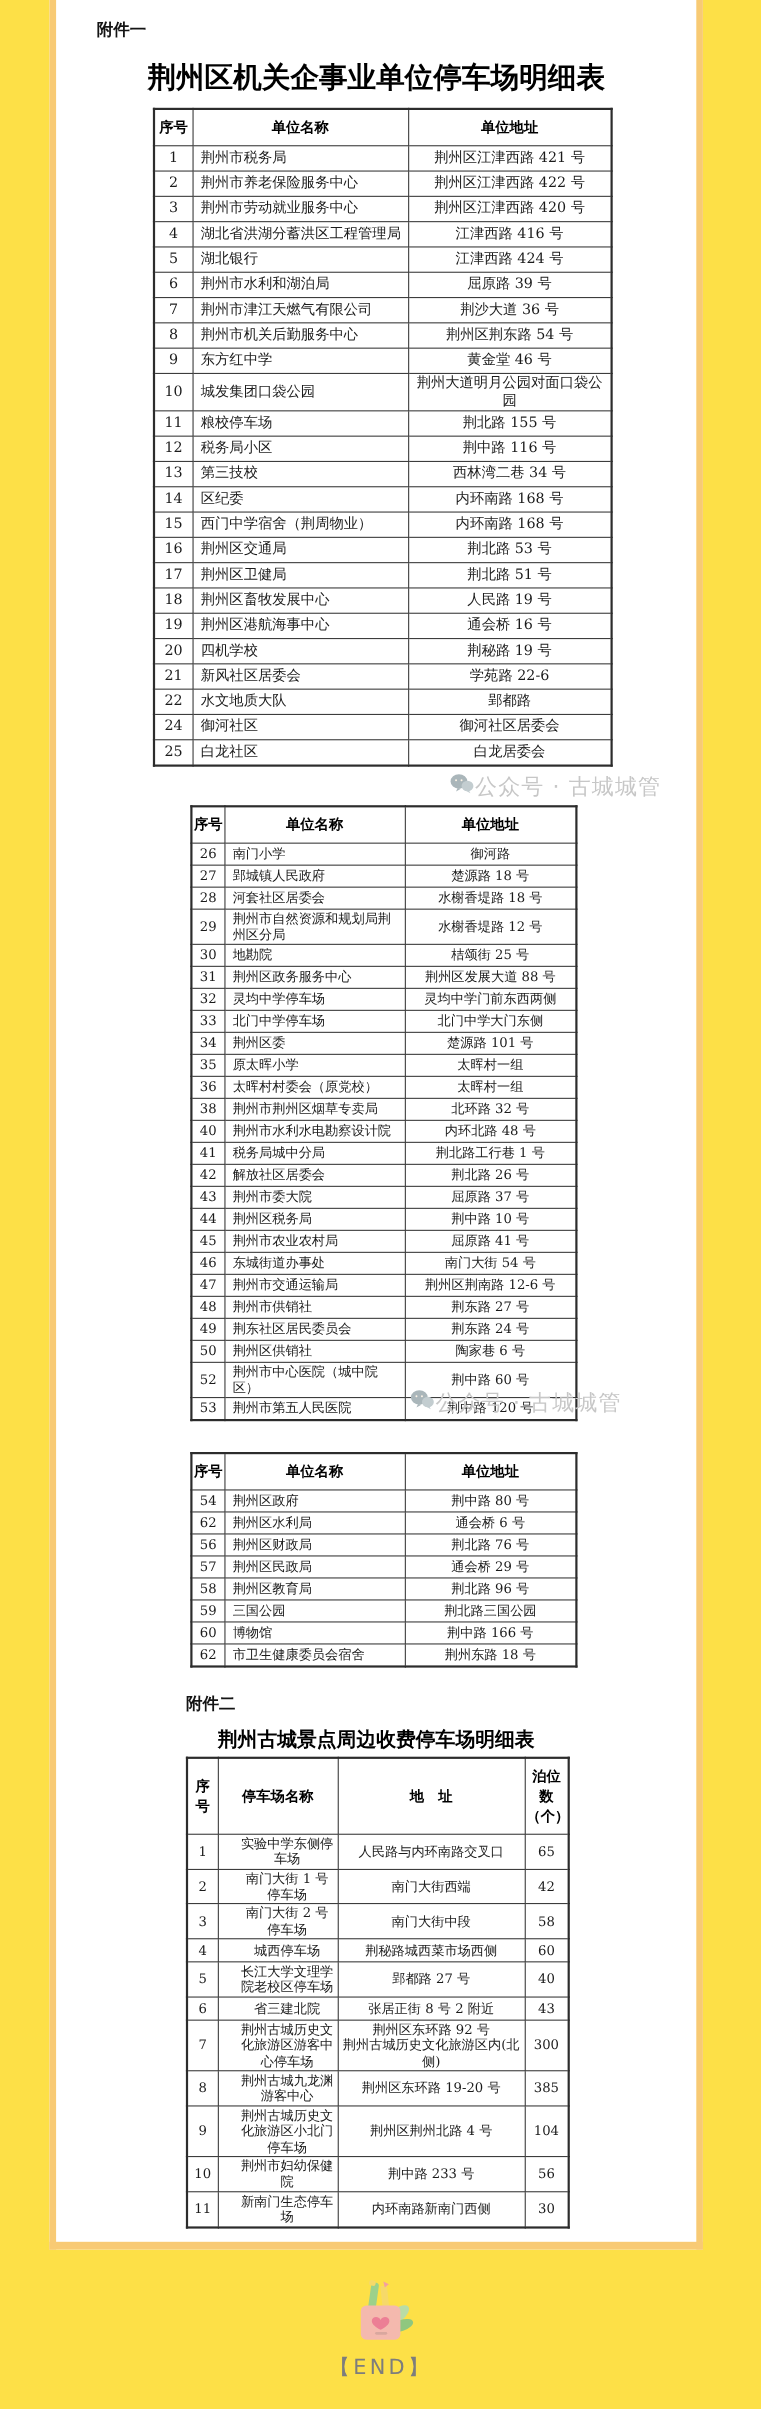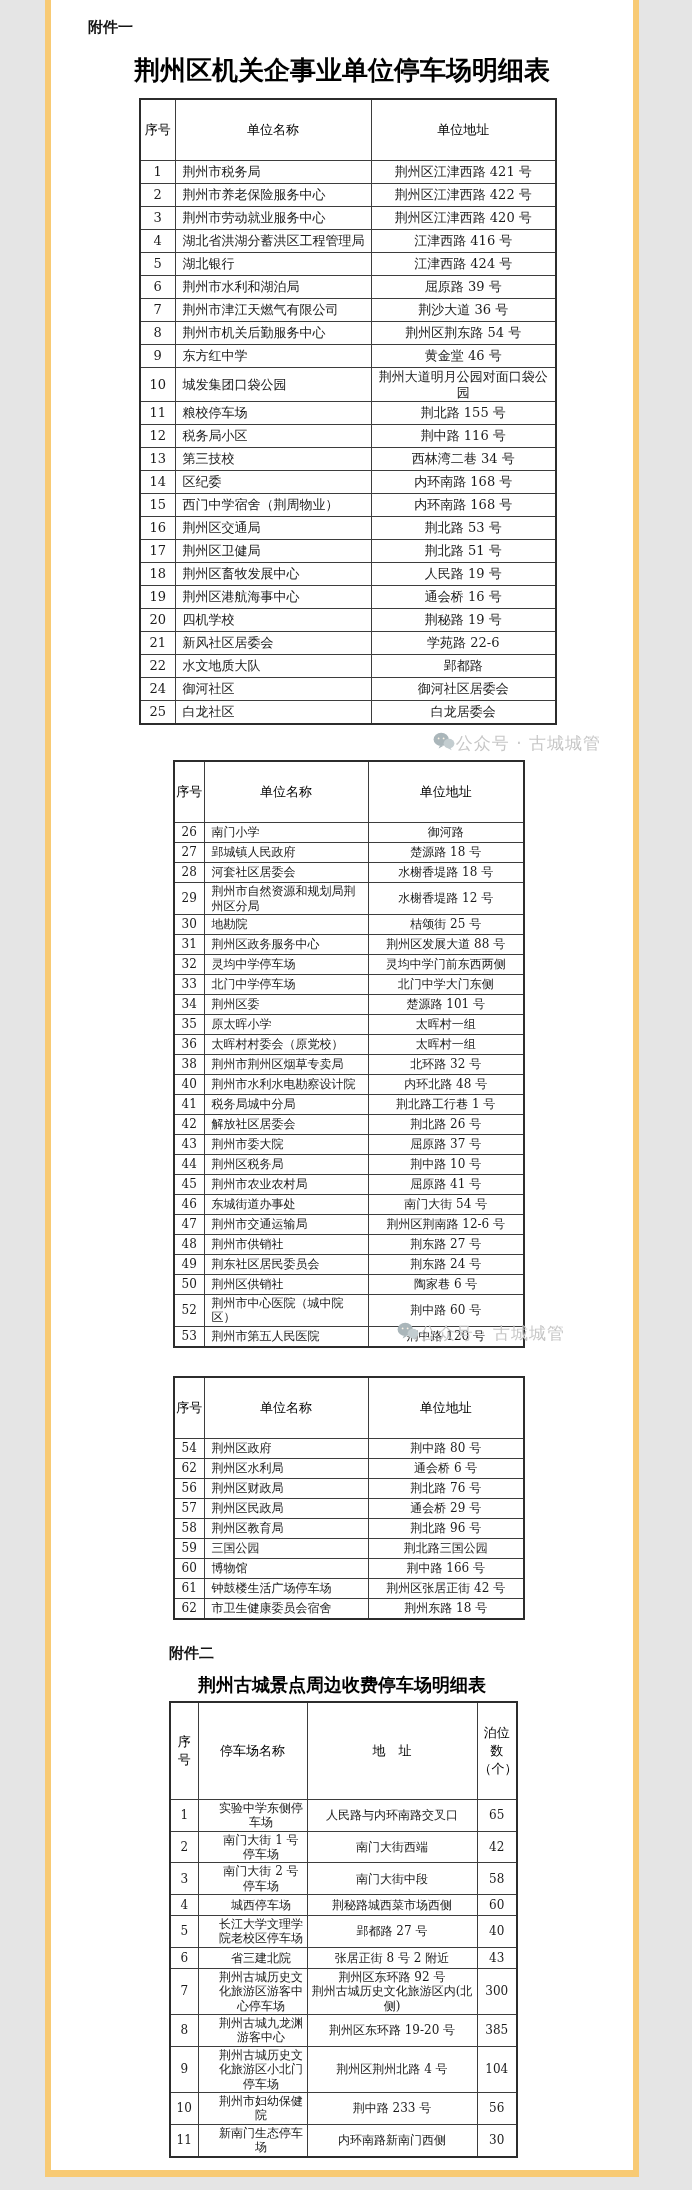--- a/index.html
+++ b/index.html
@@ -1,46 +1,46 @@
 <!DOCTYPE html>
 <html><head>
 <meta charset="utf-8">
 <style>
   html,body{margin:0;padding:0;background:#fff;}
   .page{width:692px;height:2207px;position:relative;background:#ffffff;overflow:hidden;
         font-family:"DejaVu Serif",serif;}
-  .cream{background:#e5e5e5;height:2190px;box-sizing:border-box;overflow:hidden;}
+  .cream{background:#fde047;height:2190px;box-sizing:border-box;overflow:hidden;}
   .card{margin:0 53px 0 45px;background:#ffffff;
         border-left:6px solid #f8ca74;border-right:6px solid #f8ca74;border-bottom:7px solid #f8ca74;}
   .card-main{padding:10px 0 12px;}
   .attach-label{font-family:"DejaVu Sans",sans-serif;font-weight:bold;font-size:15px;color:#141414;}
   .a1{margin:8px 0 0 37px;}
   .a2{margin:24px 0 0 118px;}
   .doc-title{font-family:"DejaVu Sans",sans-serif;font-weight:bold;color:#000;text-align:center;margin:0;}
   .t1{font-size:26px;margin:16px 0 10px;}
   .t2{font-size:18px;margin:10px 0 4px;}
   table{border-collapse:collapse;color:#1b1b1b;table-layout:fixed;}
   th,td{border:1px solid #3d3d3d;}
   table{border:2px solid #2c2c2c;}
-  th{font-family:"DejaVu Sans",sans-serif;font-weight:normal;font-size:13px;padding:21px 1px;color:#000;}
+  th{font-family:"DejaVu Sans",sans-serif;font-weight:bold;font-size:13px;padding:7px 1px;color:#000;}
   td{padding:1px 3px;white-space:pre-line;line-height:1.2;overflow:hidden;}
   .tbl{margin-bottom:0;}
   .tbl-1{margin-left:88px;width:416px;font-size:13px;}
   .tbl-1 td{height:20px;}
   .tbl-23{width:350px;font-size:12px;}
   .tbl-23 td{height:17px;}
   .tbl-3{margin-left:122px;}
   .tbl-4{margin-left:118px;width:347px;font-size:12px;}
   .tbl-4 td{height:18px;}
   td.c-no,td.c-address,td.c-spots{text-align:center;}
   td.c-name{text-align:left;padding-left:7px;}
   .tbl-4 td.c-name{text-align:center;padding-left:20px;}
   .gap28{height:28px;}
   .wm{display:flex;align-items:center;gap:1px;color:#c7c7c7;
-      font-family:"DejaVu Sans",sans-serif;font-size:17px;letter-spacing:1px;white-space:nowrap;}
+      font-family:"DejaVu Sans",sans-serif;font-size:20px;letter-spacing:1px;white-space:nowrap;}
   .wm1{justify-content:flex-end;margin:7px 32px 6px 0;height:22px;}
   .t2wrap{position:relative;width:350px;margin-left:122px;}
   .wm2{position:absolute;right:-42px;bottom:3px;}
   .end-sec{height:150px;text-align:center;box-sizing:border-box;padding-top:24px;}
   .end-label{margin-top:2px;font-size:19px;color:#7d7d7d;font-family:"DejaVu Sans",sans-serif;letter-spacing:3px;}
 </style>
 </head>
 <body>
 
 <div class="page">
@@ -404,25 +404,20 @@
               <td class="c-no">59</td>
               <td class="c-name">三国公园</td>
               <td class="c-address">荆北路三国公园</td>
             </tr>
             <tr>
               <td class="c-no">60</td>
               <td class="c-name">博物馆</td>
               <td class="c-address">荆中路 166 号</td>
             </tr>
             <tr>
-              <td class="c-no">61</td>
-              <td class="c-name">钟鼓楼生活广场停车场</td>
-              <td class="c-address">荆州区张居正街 42 号</td>
-            </tr>
-            <tr>
               <td class="c-no">62</td>
               <td class="c-name">市卫生健康委员会宿舍</td>
               <td class="c-address">荆州东路 18 号</td>
             </tr>
           </tbody>
       </table>
 
       <div class="attach-label a2">附件二</div>
       <h1 class="doc-title t2">荆州古城景点周边收费停车场明细表</h1>
 

